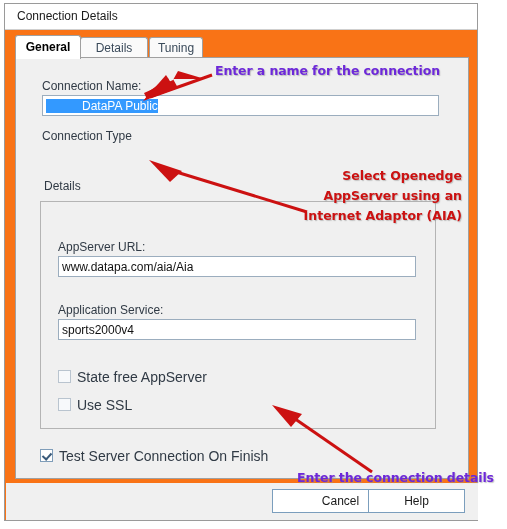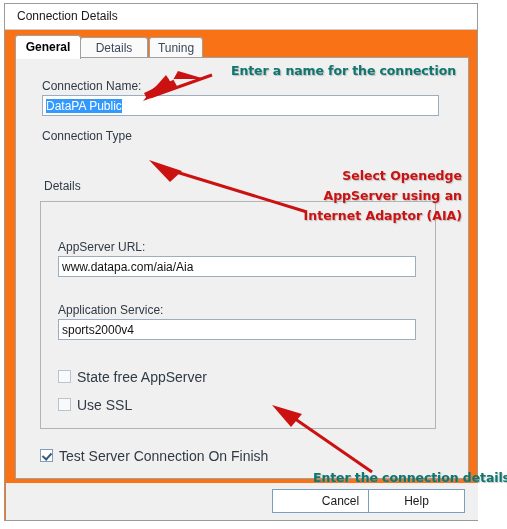--- a/index.html
+++ b/index.html
@@ -106,20 +106,21 @@
     font-size: 12px;
     color: #111111;
     line-height: 19px;
     padding: 0 3px;
     overflow: hidden;
     white-space: nowrap;
   }
   .sel {
     background: #3399ff;
     color: #ffffff;
+    padding-left: 36px;
   }
 
   
   .combo {
     position: absolute;
     box-sizing: border-box;
     border: 1px solid #9badbe;
     background: #ffffff;
   }
   .combo-text {
@@ -220,26 +221,25 @@
     line-height: 22px;
     white-space: nowrap;
   }
 
   
   .annot {
     position: absolute;
     font-family: "DejaVu Sans", sans-serif;
     font-weight: bold;
     font-size: 12.5px;
-    color: #0f766e;
+    color: #6d28d9;
     white-space: nowrap;
     text-shadow: 1px 1px 1px rgba(150,150,150,0.55);
     letter-spacing: -0.1px;
     z-index: 30;
-    margin-left: 16px;
   }
   .annot-multi {
     position: absolute;
     font-family: "DejaVu Sans", sans-serif;
     font-weight: bold;
     font-size: 12.5px;
     color: #cc1111;
     line-height: 20px;
     text-align: right;
     text-shadow: 1px 1px 1px rgba(150,150,150,0.55);

